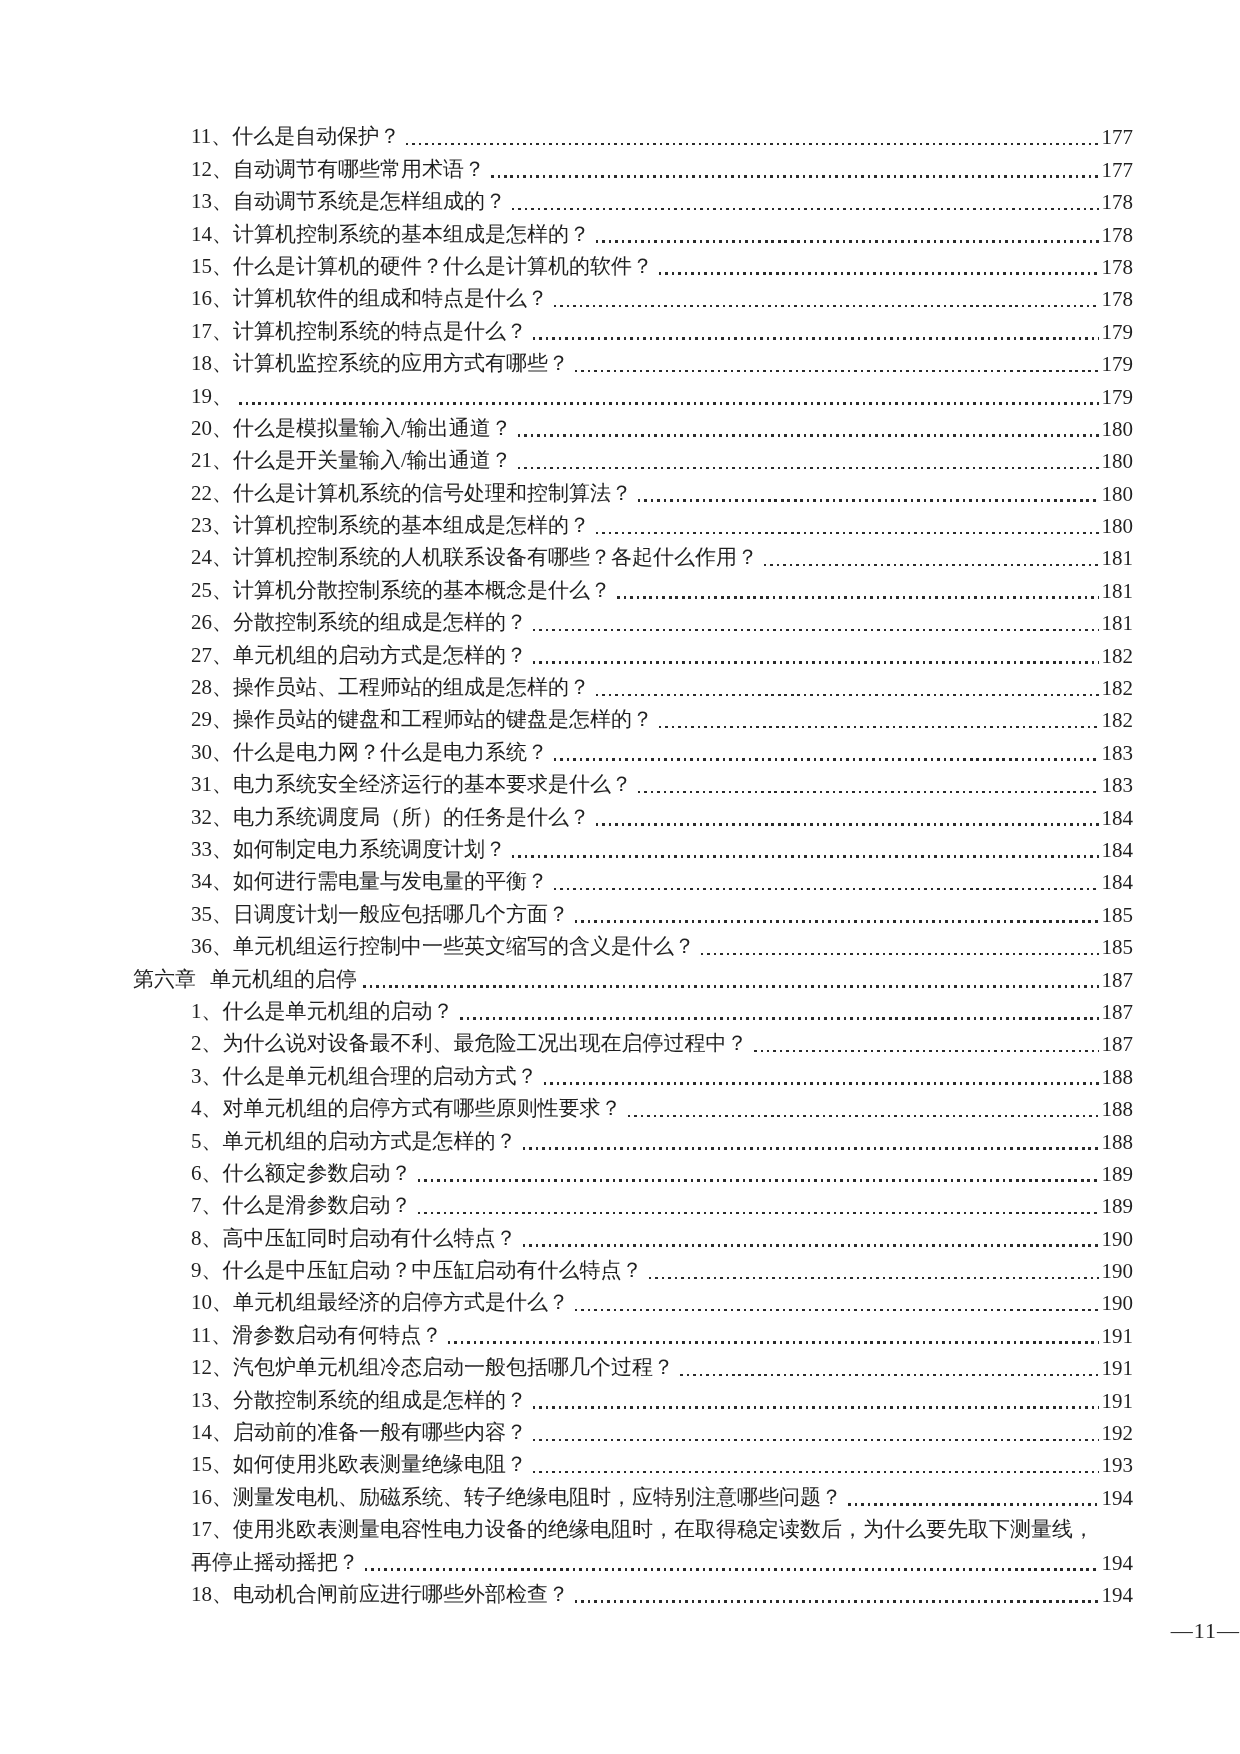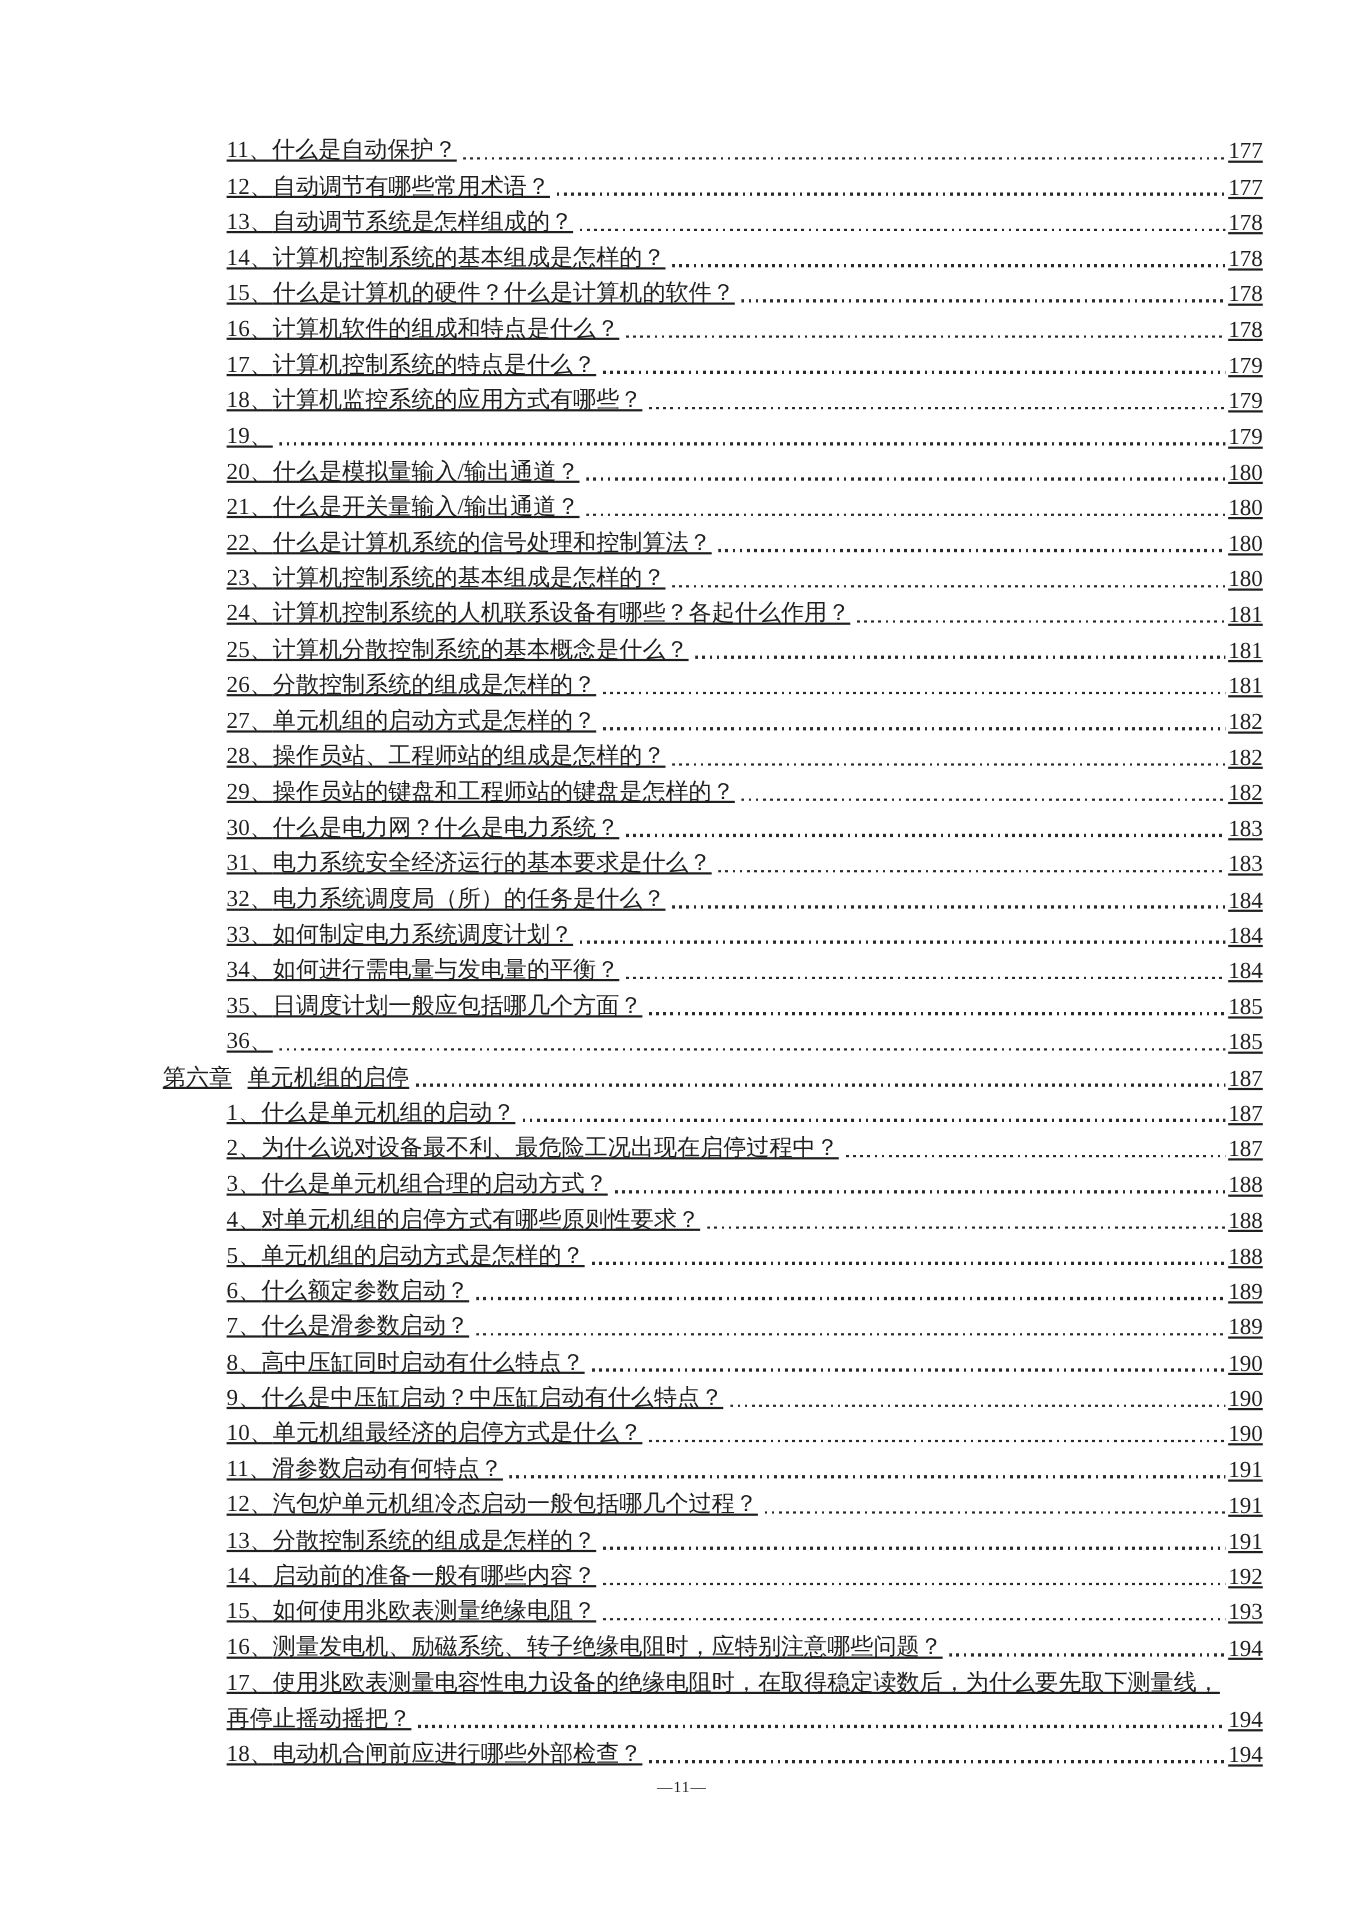--- a/index.html
+++ b/index.html
@@ -12,23 +12,22 @@
     width: 1240px;
     height: 1754px;
     background: #ffffff;
     font-family: "Liberation Serif", "DejaVu Serif", serif;
     color: #1f1f1f;
     overflow: hidden;
   }
   .toc {
     position: absolute;
     top: 118px;
-    left: 120px;
+    left: 105px;
     width: 1028px;
-    text-decoration: underline;
   }
   .row {
     display: flex;
     align-items: flex-end;
     height: 32.4px;
     font-size: 21px;
     white-space: nowrap;
   }
   .row.item {
     padding-left: 86px;
@@ -54,22 +53,22 @@
     min-width: 0;
   }
   .pg {
     flex: 0 0 auto;
   }
   .footer {
     position: absolute;
     top: 1618px;
     left: 0;
     width: 1240px;
-    text-align: center;
-    font-size: 14px;
+    text-align: right;
+    font-size: 22px;
     letter-spacing: 1px;
   }
 </style>
 </head>
 <body>
 
 <div class="page">
   <div class="toc" id="toc-list">
       <div class="row item">
     <span class="num">11、</span>
@@ -215,20 +214,21 @@
     <span class="pg">184</span>
   </div>
       <div class="row item">
     <span class="num">35、</span>
         <span class="txt">日调度计划一般应包括哪几个方面？</span>
     <span class="leader"></span>
     <span class="pg">185</span>
   </div>
       <div class="row item">
     <span class="num">36、</span>
+        <span class="txt">单元机组运行控制中一些英文缩写的含义是什么？</span>
     <span class="leader"></span>
     <span class="pg">185</span>
   </div>
       <div class="row chapter">
     <span class="num">第六章</span>
         <span class="txt">单元机组的启停</span>
     <span class="leader"></span>
     <span class="pg">187</span>
   </div>
       <div class="row item">

